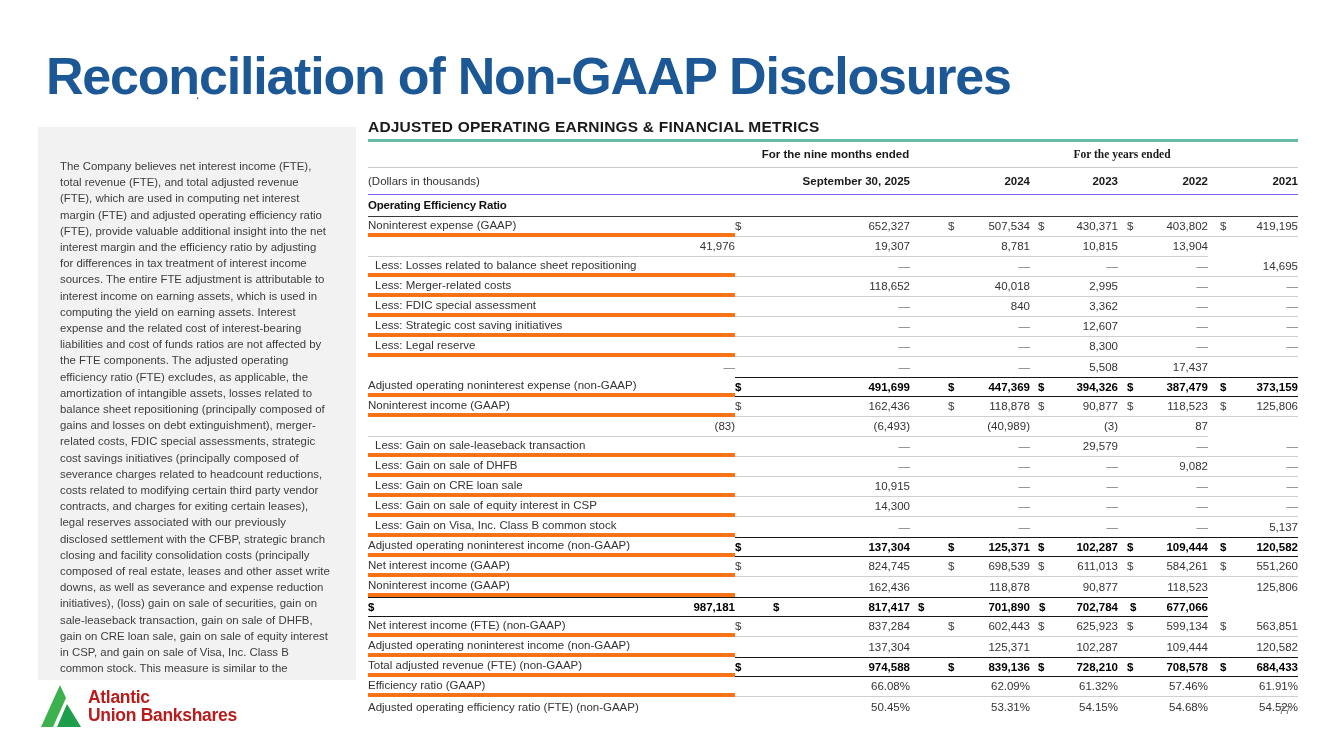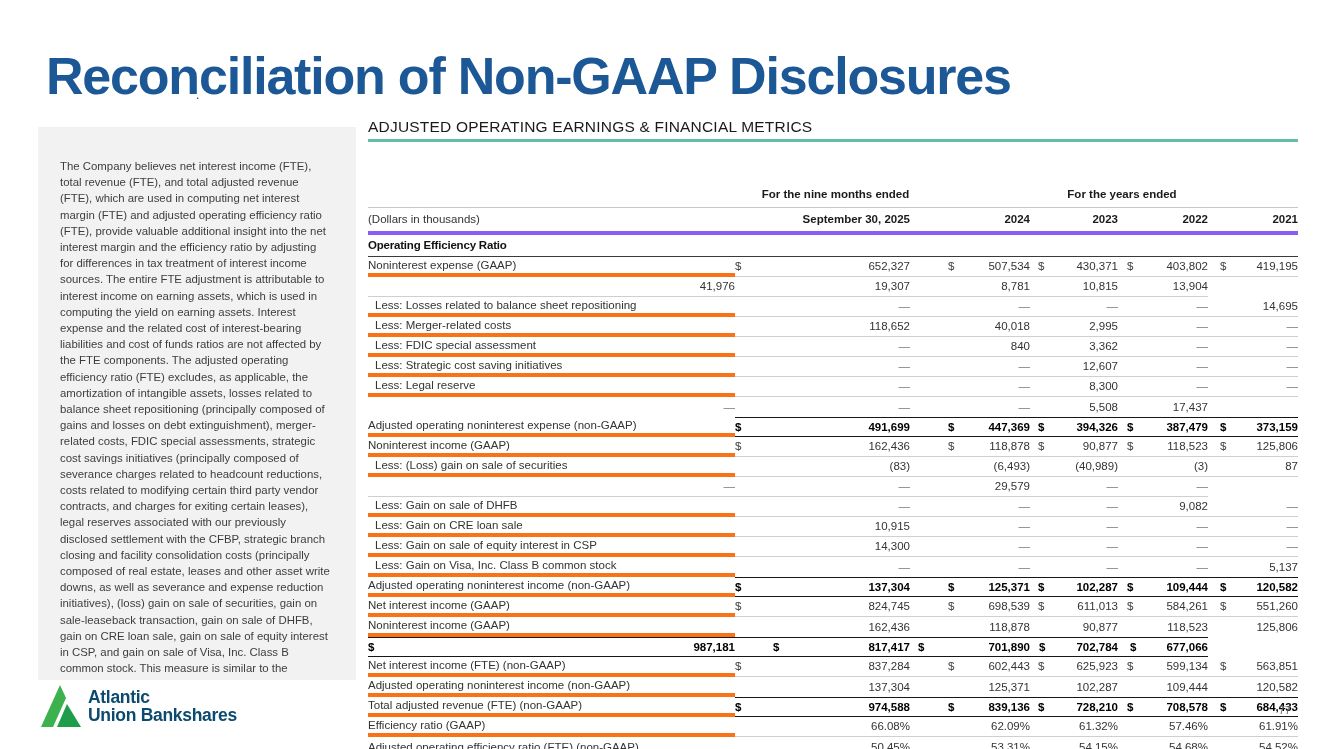--- a/index.html
+++ b/index.html
@@ -19,33 +19,33 @@
     position:absolute;left:38px;top:127px;width:318px;height:553px;
     background:#f2f2f2;box-sizing:border-box;
     padding:31px 26px 0 22px;overflow:hidden;
   }
   .side-note p{
     margin:0;font-size:11.4px;line-height:16.2px;color:#3d3d3d;
   }
   
   .table-wrap{position:absolute;left:368px;top:118px;width:930px;}
   .table-heading{
-    margin:0;font-size:15.5px;font-weight:400;color:#1a1a1a;letter-spacing:.2px;
+    margin:0;font-size:15.5px;font-weight:700;color:#1a1a1a;letter-spacing:.2px;
   }
   .teal-rule{height:2.5px;background:#63bda9;margin-top:3px;}
   .trow{
     display:grid;
     grid-template-columns:367px 175px 120px 88px 90px 90px;
     align-items:center;box-sizing:border-box;
   }
-  .trow-groups{grid-template-columns:367px 175px 388px;height:26px;border-bottom:1px solid #c9c9c9;margin-top:40px;}
+  .trow-groups{grid-template-columns:367px 175px 388px;height:26px;border-bottom:1px solid #c9c9c9;}
   .ghead{font-size:11.5px;font-weight:700;color:#1a1a1a;text-align:center;}
   .ghead.g1{padding-left:26px;}
-  .ghead.gy{padding-left:36px;}
-  .trow-cols{height:27px;border-bottom:4px solid #8b5cf6;}
+  .ghead.gy{padding-left:36px;font-family:Liberation Serif, serif;}
+  .trow-cols{height:27px;border-bottom:1px solid #8b5cf6;}
   .chead{font-size:11.5px;font-weight:700;color:#1a1a1a;text-align:right;}
   .dollars-note{font-size:11.5px;color:#333;}
   .trow-section{height:22px;border-bottom:1.5px solid #3a3a3a;}
   .section-label{font-size:11.5px;font-weight:700;color:#111;letter-spacing:-.2px;}
   .tbody .trow{height:20px;}
   .tbody .tlabel{
     font-size:11.5px;color:#333;white-space:nowrap;overflow:hidden;
     align-self:stretch;display:flex;align-items:center;border-bottom:4px solid #f97316;
   }
   .tbody .trow.indent .tlabel{padding-left:7px;}
@@ -60,21 +60,21 @@
   .dollar{font-size:11.5px;color:#3d3d3d;}
   .val{font-size:11.5px;color:#333;text-align:right;white-space:nowrap;}
   .val.dash{color:#787878;}
   .trow.total .grp{border-top:1.5px solid #161616;border-bottom:1.5px solid #161616;}
   .trow.total .dollar,.trow.total .val{font-weight:800;color:#000;}
   .trow.pre-total .grp{border-bottom:none;}
   .trow.last .grp,.trow.last .tlabel{border-bottom:none;}
   
   .logo{position:absolute;left:40px;top:684px;display:flex;align-items:center;}
   .logo-mark{width:42px;height:44px;margin-right:6px;}
-  .logo-text{font-size:17.5px;font-weight:800;color:#0c4a6e;line-height:18px;letter-spacing:-.3px;}
+  .logo-text{font-size:17.5px;font-weight:800;color:#b91c1c;line-height:18px;letter-spacing:-.3px;}
   .page-number{position:absolute;right:42px;top:704px;font-size:11px;color:#6e6e6e;margin-left:29px;}
 </style>
 </head>
 <body>
 
 <h1 class="page-title">Reconciliation of Non-GAAP Disclosures</h1>
 <div class="title-dot">.</div>
 
 <aside class="side-note">
   <p>The Company believes net interest income (FTE), total revenue (FTE), and total adjusted revenue (FTE), which are used in computing net interest margin (FTE) and adjusted operating efficiency ratio (FTE), provide valuable additional insight into the net interest margin and the efficiency ratio by adjusting for differences in tax treatment of interest income sources. The entire FTE adjustment is attributable to interest income on earning assets, which is used in computing the yield on earning assets. Interest expense and the related cost of interest-bearing liabilities and cost of funds ratios are not affected by the FTE components. The adjusted operating efficiency ratio (FTE) excludes, as applicable, the amortization of intangible assets, losses related to balance sheet repositioning (principally composed of gains and losses on debt extinguishment), merger-related costs, FDIC special assessments, strategic cost savings initiatives (principally composed of severance charges related to headcount reductions, costs related to modifying certain third party vendor contracts, and charges for exiting certain leases), legal reserves associated with our previously disclosed settlement with the CFBP, strategic branch closing and facility consolidation costs (principally composed of real estate, leases and other asset write downs, as well as severance and expense reduction initiatives),  (loss) gain on sale of securities, gain on sale-leaseback transaction, gain on sale of DHFB, gain on CRE loan sale, gain on sale of equity interest in CSP, and gain on sale of Visa, Inc. Class B common stock.  This measure is similar to the measure used by the Company when analyzing corporate performance and is also similar to the measure used for incentive compensation. The Company believes this adjusted measure provides investors with important information about the continuing economic results of the Company's operations.</p>
@@ -331,21 +331,20 @@
         <div class="grp g4">
           <span class="dollar">$</span>
           <span class="val">118,523</span>
         </div>
         <div class="grp g5">
           <span class="dollar">$</span>
           <span class="val">125,806</span>
         </div>
       </div>
       <div class="trow indent">
-        <div class="tlabel">Less: (Loss) gain on sale of securities</div>
         <div class="grp g1">
           <span class="dollar"></span>
           <span class="val">(83)</span>
         </div>
         <div class="grp g2">
           <span class="dollar"></span>
           <span class="val">(6,493)</span>
         </div>
         <div class="grp g3">
           <span class="dollar"></span>
@@ -354,20 +353,21 @@
         <div class="grp g4">
           <span class="dollar"></span>
           <span class="val">(3)</span>
         </div>
         <div class="grp g5">
           <span class="dollar"></span>
           <span class="val">87</span>
         </div>
       </div>
       <div class="trow indent">
+        <div class="tlabel">Less: Gain on sale-leaseback transaction</div>
         <div class="grp g1">
           <span class="dollar"></span>
           <span class="val dash">—</span>
         </div>
         <div class="grp g2">
           <span class="dollar"></span>
           <span class="val dash">—</span>
         </div>
         <div class="grp g3">
           <span class="dollar"></span>

